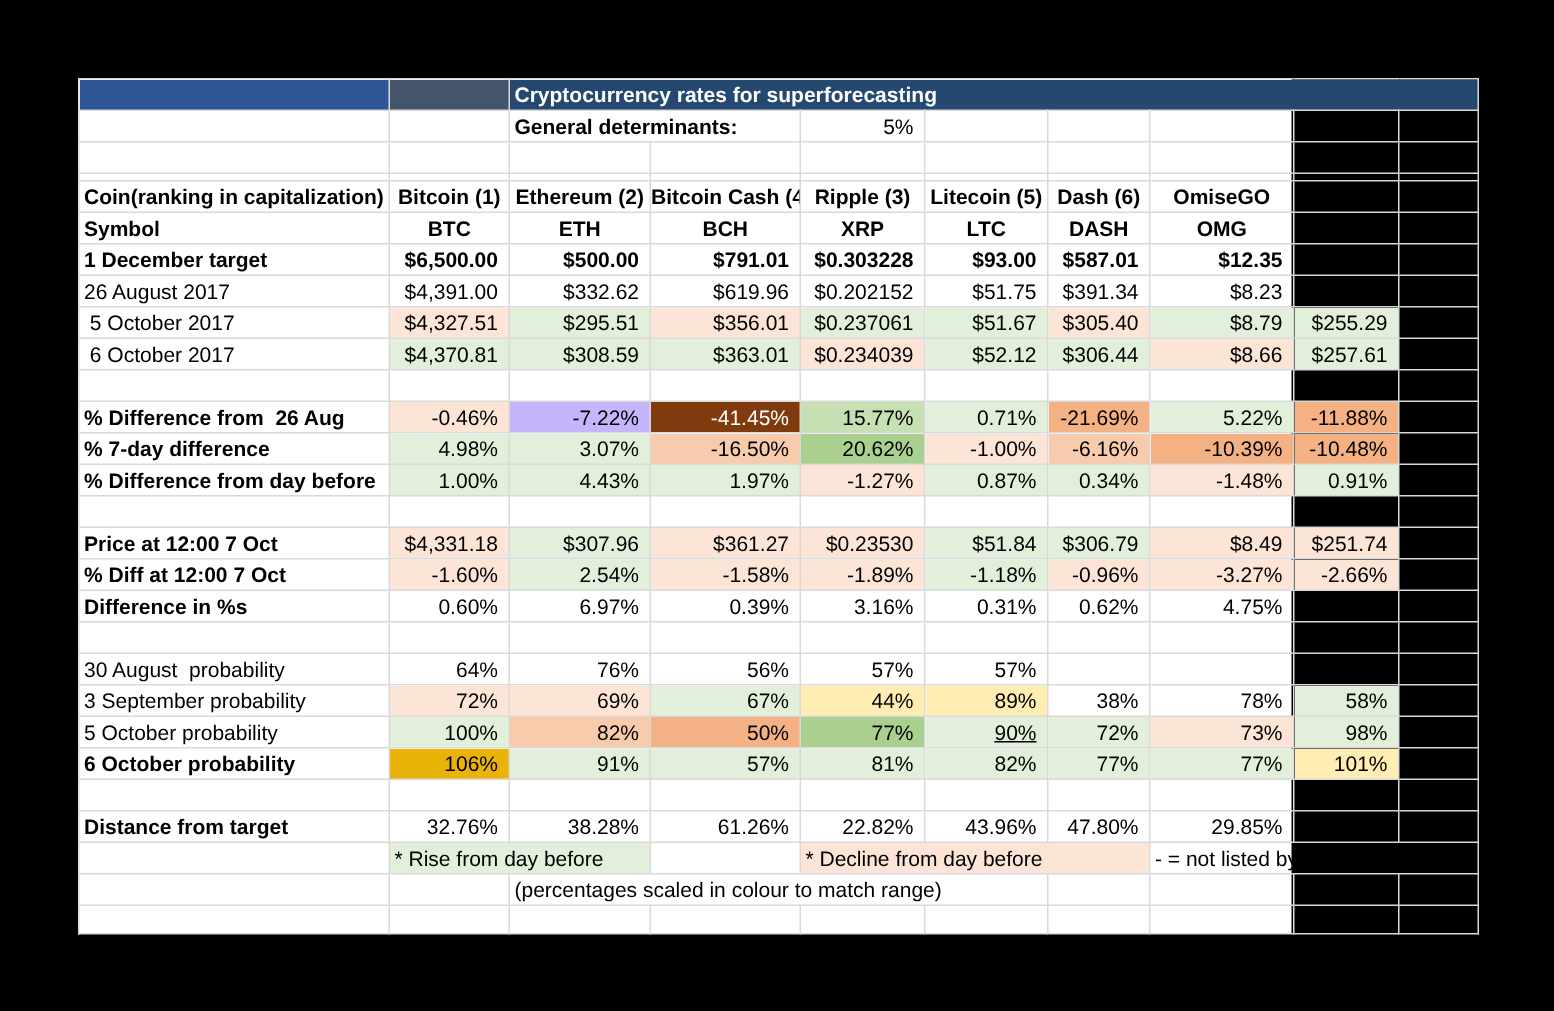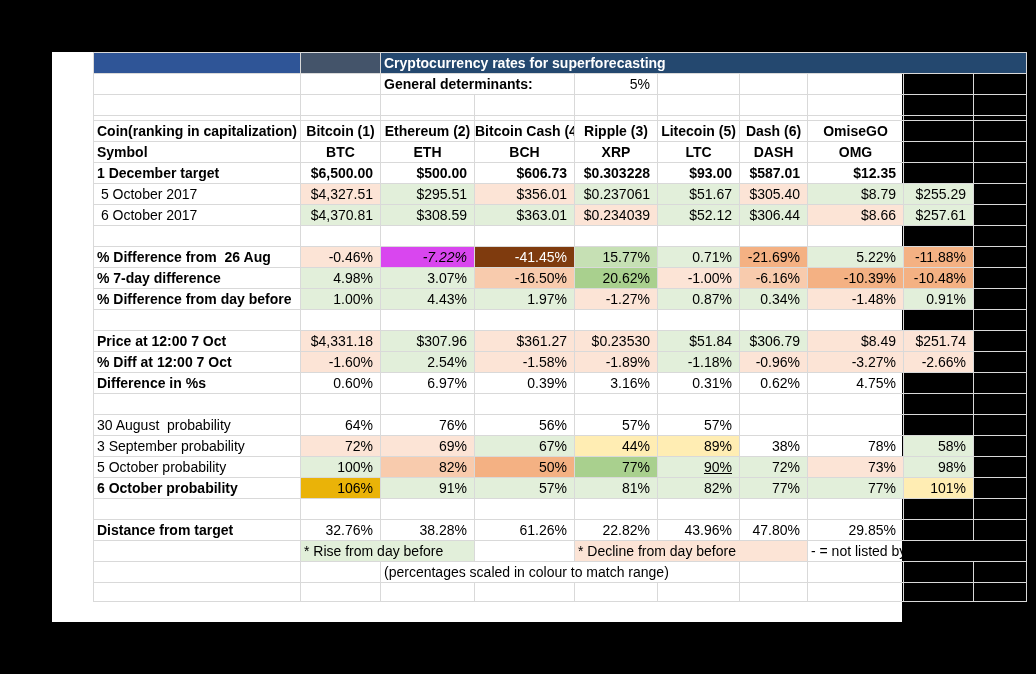--- a/index.html
+++ b/index.html
@@ -3,21 +3,20 @@
 <meta charset="utf-8">
 <style>
   html,body{margin:0;padding:0;}
   body{
     width:1036px;height:674px;position:relative;background:#000;
     font-family:"Liberation Sans",sans-serif;overflow:hidden;
   }
   .sheet{
     position:absolute;left:52px;top:52px;width:809px;height:570px;
     background:#fff;
-    padding-left:41px;
   }
   table{border-collapse:collapse;table-layout:fixed;width:933px;}
   td{
     border:1px solid #D9D9D9;font-size:14px;color:#000;padding:0;
     overflow:hidden;white-space:pre;vertical-align:middle;line-height:19px;
   }
   td.al-l{text-align:left;padding-left:3px;}
   td.al-r{text-align:right;padding-right:7px;}
   td.al-c{text-align:center;}
   td.b{font-weight:bold;}
@@ -101,26 +100,38 @@
           <td class="al-c b">LTC</td>
           <td class="al-c b">DASH</td>
           <td class="al-c b">OMG</td>
           <td class="al-c b">ZTC</td>
           <td></td>
         </tr>
         <tr style="height: 21px;">
           <td class="al-l b">1 December target</td>
           <td class="al-r b">$6,500.00</td>
           <td class="al-r b">$500.00</td>
-          <td class="al-r b">$606.73</td>
+          <td class="al-r b">$791.01</td>
           <td class="al-r b">$0.303228</td>
           <td class="al-r b">$93.00</td>
           <td class="al-r b">$587.01</td>
           <td class="al-r b">$12.35</td>
           <td class="al-r b">$438.51</td>
+          <td></td>
+        </tr>
+        <tr style="height: 21px;">
+          <td class="al-l">26 August 2017</td>
+          <td class="al-r">$4,391.00</td>
+          <td class="al-r">$332.62</td>
+          <td class="al-r">$619.96</td>
+          <td class="al-r">$0.202152</td>
+          <td class="al-r">$51.75</td>
+          <td class="al-r">$391.34</td>
+          <td class="al-r">$8.23</td>
+          <td class="al-r">$292.34</td>
           <td></td>
         </tr>
         <tr style="height: 21px;">
           <td class="al-l"> 5 October 2017</td>
           <td class="al-r" style="background: rgb(252, 228, 214);">$4,327.51</td>
           <td class="al-r" style="background: rgb(226, 239, 218);">$295.51</td>
           <td class="al-r" style="background: rgb(252, 228, 214);">$356.01</td>
           <td class="al-r" style="background: rgb(226, 239, 218);">$0.237061</td>
           <td class="al-r" style="background: rgb(226, 239, 218);">$51.67</td>
           <td class="al-r" style="background: rgb(252, 228, 214);">$305.40</td>
@@ -148,21 +159,21 @@
           <td></td>
           <td></td>
           <td></td>
           <td></td>
           <td></td>
           <td></td>
         </tr>
         <tr style="height: 21px;">
           <td class="al-l b">% Difference from  26 Aug</td>
           <td class="al-r" style="background: rgb(252, 228, 214);">-0.46%</td>
-          <td class="al-r" style="background: #d946ef; font-style: italic;">-7.22%</td>
+          <td class="al-r" style="background: #c4b5fd;">-7.22%</td>
           <td class="al-r" style="background: rgb(127, 59, 14); color: rgb(255, 255, 255);">-41.45%</td>
           <td class="al-r" style="background: rgb(198, 224, 180);">15.77%</td>
           <td class="al-r" style="background: rgb(226, 239, 218);">0.71%</td>
           <td class="al-r" style="background: rgb(244, 177, 131);">-21.69%</td>
           <td class="al-r" style="background: rgb(226, 239, 218);">5.22%</td>
           <td class="al-r" style="background: rgb(244, 177, 131);">-11.88%</td>
           <td></td>
         </tr>
         <tr style="height: 21px;">
           <td class="al-l b">% 7-day difference</td>

